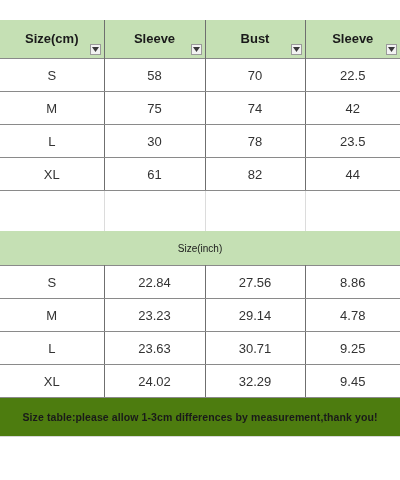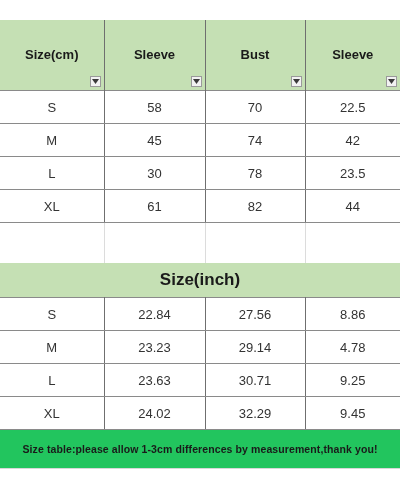--- a/index.html
+++ b/index.html
@@ -27,21 +27,21 @@
   }
   col.c-size   { width: 104px; }
   col.c-sleeve { width: 101px; }
   col.c-bust   { width: 100px; }
   col.c-length { width: 95px; }
 
   
   tr.head-row th {
     background: #c5e0b4;
     height: 38px;
-    padding: 16px;
+    padding: 0;
     margin: 0;
     border-left: 1px solid #6f6f6f;
     border-right: 1px solid #6f6f6f;
     border-top: none;
     border-bottom: none;
     position: relative;
     text-align: center;
     vertical-align: middle;
     font-size: 13px;
     font-weight: bold;
@@ -101,31 +101,31 @@
   tr.spacer-row td:first-child { border-left: none; }
   tr.spacer-row td:last-child  { border-right: none; }
 
   
   tr.band-row td {
     height: 34px;
     padding: 0;
     background: #c5e0b4;
     text-align: center;
     vertical-align: middle;
-    font-size: 17px;
-    font-weight: bold;
+    font-size: 10px;
+    font-weight: normal;
     color: #1a1a1a;
     border: none;
   }
 
   
   tr.note-row td {
     height: 38px;
     padding: 0;
-    background: #22c55e;
+    background: #4d7c0f;
     text-align: center;
     vertical-align: middle;
     font-size: 10.5px;
     font-weight: bold;
     color: #1a1a1a;
     border-top: 1px solid #8a8a8a;
     border-bottom: 1px solid #d8d8d8;
     border-left: none;
     border-right: none;
     letter-spacing: 0.1px;
@@ -180,21 +180,21 @@
       </tr>
 
       <tr class="data-row">
         <td>S</td>
         <td>58</td>
         <td>70</td>
         <td>22.5</td>
       </tr>
       <tr class="data-row">
         <td>M</td>
-        <td>45</td>
+        <td>75</td>
         <td>74</td>
         <td>42</td>
       </tr>
       <tr class="data-row">
         <td>L</td>
         <td>30</td>
         <td>78</td>
         <td>23.5</td>
       </tr>
       <tr class="data-row">

